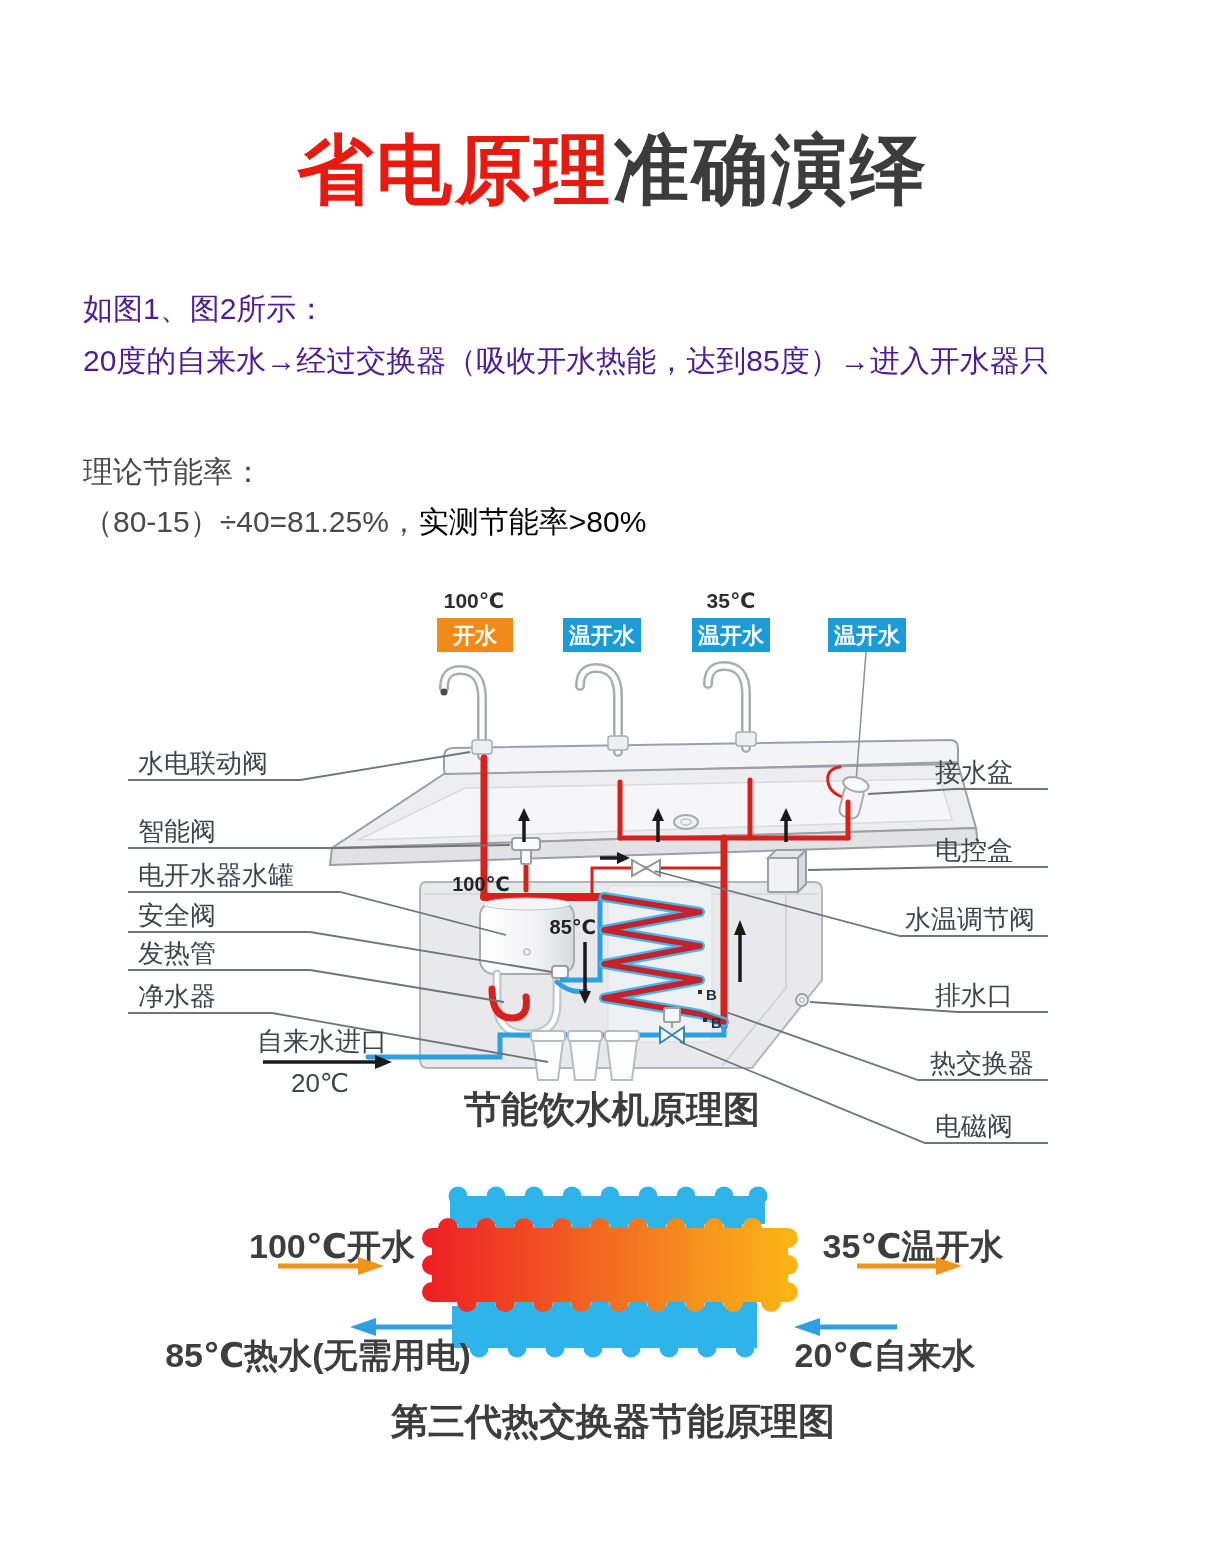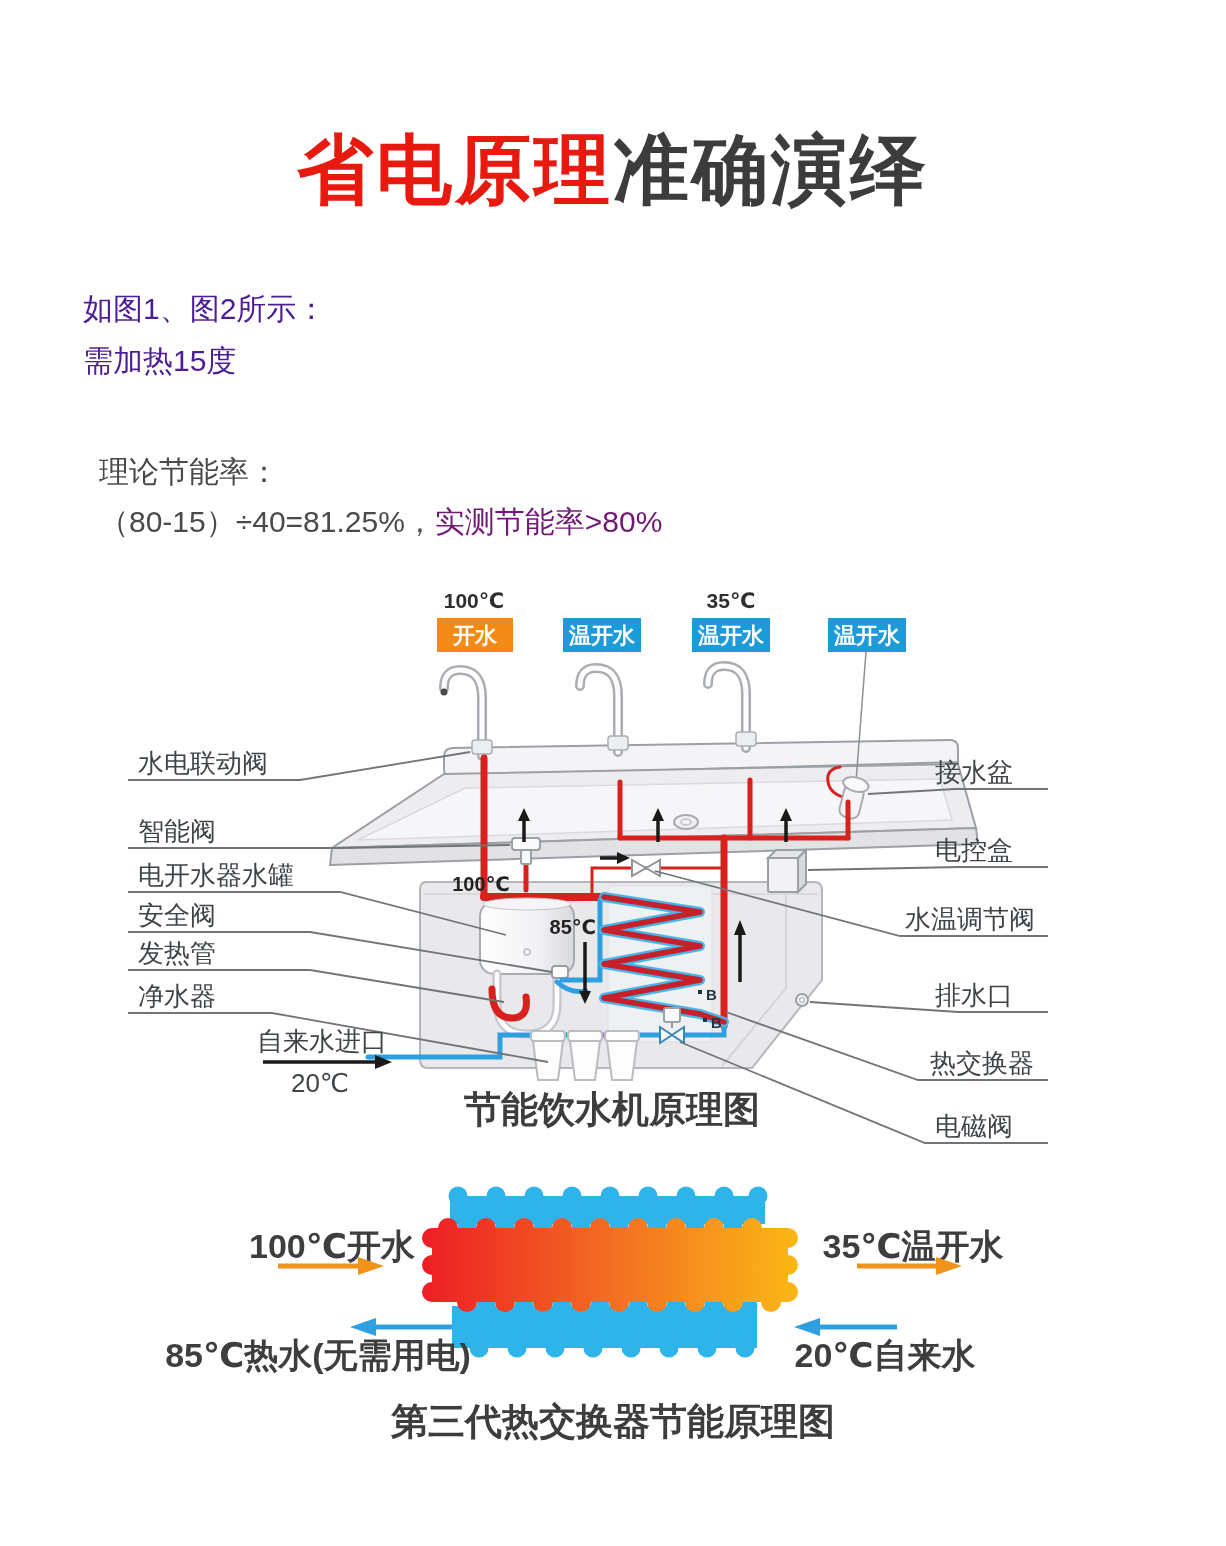--- a/index.html
+++ b/index.html
@@ -5,42 +5,42 @@
   html,body{margin:0;padding:0;background:#ffffff;}
   .page{position:relative;width:1226px;height:1546px;background:#ffffff;overflow:hidden;
         font-family:"Liberation Sans","DejaVu Sans",sans-serif;color:#4a4a4a;padding-left:8px;}
   .title{position:absolute;top:122px;left:0;width:1226px;text-align:center;
          font-size:76px;font-weight:bold;letter-spacing:3px;line-height:1.25;}
   .title .accent{color:#e8190f;}
   .title .rest{color:#3c3c3c;}
   .intro{position:absolute;top:283px;left:83px;width:1100px;
          font-size:30px;line-height:52px;color:#4c1d95;}
   .formula{position:absolute;top:447px;left:83px;width:1100px;
-           font-size:30px;line-height:50px;color:#4a4a4a;margin-left:16px;}
-  .formula .result{color:#701a75;}
+           font-size:30px;line-height:50px;color:#4a4a4a;}
+  .formula .result{color:#000000;}
   svg text{font-family:"Liberation Sans","DejaVu Sans",sans-serif;}
   .lbl{font-size:26px;fill:#3f4449;}
   .badge-t{font-size:22px;font-weight:bold;fill:#ffffff;}
   .temp-t{font-size:21px;font-weight:bold;fill:#2e2e2e;}
   .cap{font-size:37px;font-weight:600;fill:#3d3d3d;}
   .ex-lbl{font-size:34px;font-weight:600;fill:#3e3e3e;}
   .b-mark{font-size:15px;font-weight:bold;fill:#233240;}
   .diagram{position:absolute;left:0;}
 </style>
 </head>
 <body>
 <div class="page">
 
 <div class="title">
   <span class="accent">省电原理</span><span class="rest">准确演绎</span>
 </div>
 
 <div class="intro">
   <div>如图1、图2所示：</div>
-  <div>需加热15度</div>
+  <div>20度的自来水→经过交换器（吸收开水热能，达到85度）→进入开水器只</div>
 </div>
 
 <div class="formula">
   <div>理论节能率：</div>
   <div><span>（80-15）÷40=81.25%，</span><span class="result">实测节能率&gt;80%</span></div>
 </div>
 
 <svg class="diagram" style="top:590px" width="1226" height="565" viewBox="0 0 1226 565">
   <defs>
     <linearGradient id="tankGrad" x1="0" y1="0" x2="1" y2="0">

